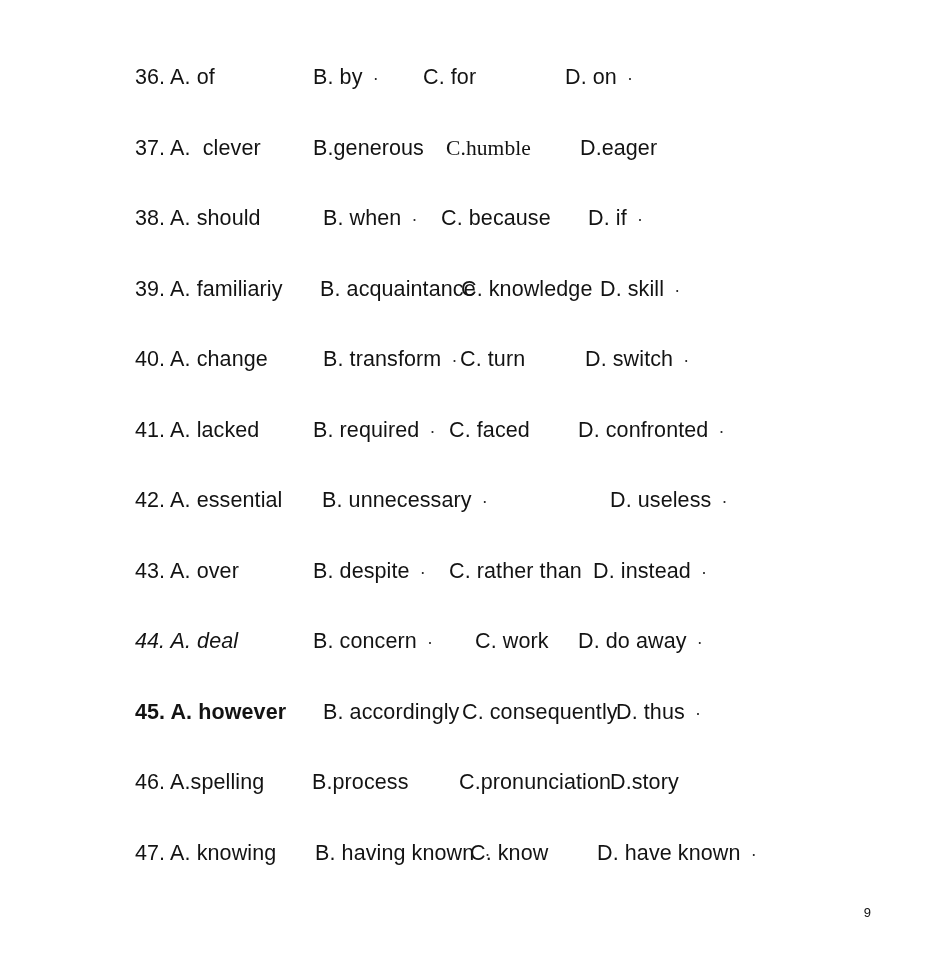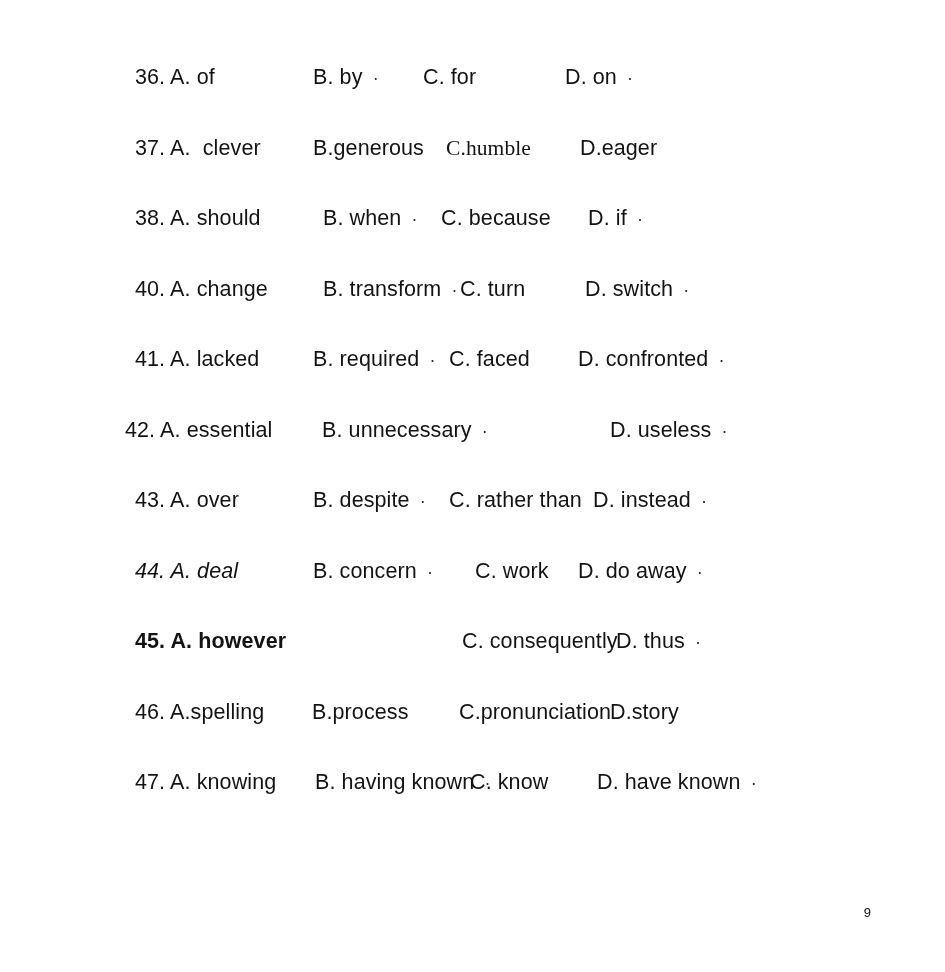--- a/index.html
+++ b/index.html
@@ -79,50 +79,57 @@
         <span class="opt" style="left: 446px; font-family: Liberation Serif, serif;"><span>C.humble</span></span>
         <span class="opt" style="left: 580px;"><span>D.eager</span></span>
       </div>
       <div class="q-row">
         <span class="opt" style="left: 135px;"><span>38.</span> <span>A. should</span></span>
         <span class="opt" style="left: 323px;"><span>B. when</span><span class="dot">&nbsp;&nbsp;·</span></span>
         <span class="opt" style="left: 441px;"><span>C. because</span></span>
         <span class="opt" style="left: 588px;"><span>D. if</span><span class="dot">&nbsp;&nbsp;·</span></span>
       </div>
       <div class="q-row">
+        <span class="opt" style="left: 135px;"><span>39.</span> <span>A. familiariy</span></span>
+        <span class="opt" style="left: 320px;"><span>B. acquaintance</span></span>
+        <span class="opt" style="left: 461px;"><span>C. knowledge</span></span>
+        <span class="opt" style="left: 600px;"><span>D. skill</span><span class="dot">&nbsp;&nbsp;·</span></span>
+      </div>
+      <div class="q-row">
         <span class="opt" style="left: 135px;"><span>40.</span> <span>A. change</span></span>
         <span class="opt" style="left: 323px;"><span>B. transform</span><span class="dot">&nbsp;&nbsp;·</span></span>
         <span class="opt" style="left: 460px;"><span>C. turn</span></span>
         <span class="opt" style="left: 585px;"><span>D. switch</span><span class="dot">&nbsp;&nbsp;·</span></span>
       </div>
       <div class="q-row">
         <span class="opt" style="left: 135px;"><span>41.</span> <span>A. lacked</span></span>
         <span class="opt" style="left: 313px;"><span>B. required</span><span class="dot">&nbsp;&nbsp;·</span></span>
         <span class="opt" style="left: 449px;"><span>C. faced</span></span>
         <span class="opt" style="left: 578px;"><span>D. confronted</span><span class="dot">&nbsp;&nbsp;·</span></span>
       </div>
       <div class="q-row">
-        <span class="opt" style="left: 125px; text-align: right;"><span>42.</span> <span>A. essential</span></span>
+        <span class="opt" style="left: 135px; text-align: right;"><span>42.</span> <span>A. essential</span></span>
         <span class="opt" style="left: 322px;"><span>B. unnecessary</span><span class="dot">&nbsp;&nbsp;·</span></span>
         <span class="opt" style="left: 610px;"><span>D. useless</span><span class="dot">&nbsp;&nbsp;·</span></span>
       </div>
       <div class="q-row">
         <span class="opt" style="left: 135px;"><span>43.</span> <span>A. over</span></span>
         <span class="opt" style="left: 313px;"><span>B. despite</span><span class="dot">&nbsp;&nbsp;·</span></span>
         <span class="opt" style="left: 449px;"><span>C. rather than</span></span>
         <span class="opt" style="left: 593px;"><span>D. instead</span><span class="dot">&nbsp;&nbsp;·</span></span>
       </div>
       <div class="q-row">
         <span class="opt" style="left: 135px; font-style: italic;"><span>44.</span> <span>A. deal</span></span>
         <span class="opt" style="left: 313px;"><span>B. concern</span><span class="dot">&nbsp;&nbsp;·</span></span>
         <span class="opt" style="left: 448px; margin-left: 27px;"><span>C. work</span></span>
         <span class="opt" style="left: 578px;"><span>D. do away</span><span class="dot">&nbsp;&nbsp;·</span></span>
       </div>
       <div class="q-row">
         <span class="opt" style="left: 135px; font-weight: bold;"><span>45.</span> <span>A. however</span></span>
+        <span class="opt" style="left: 323px;"><span>B. accordingly</span></span>
         <span class="opt" style="left: 462px;"><span>C. consequently</span></span>
         <span class="opt" style="left: 616px;"><span>D. thus</span><span class="dot">&nbsp;&nbsp;·</span></span>
       </div>
       <div class="q-row">
         <span class="opt" style="left: 135px;"><span>46.</span> <span>A.spelling</span></span>
         <span class="opt" style="left: 312px;"><span>B.process</span></span>
         <span class="opt" style="left: 459px;"><span>C.pronunciation</span></span>
         <span class="opt" style="left: 610px;"><span>D.story</span></span>
       </div>
       <div class="q-row">

